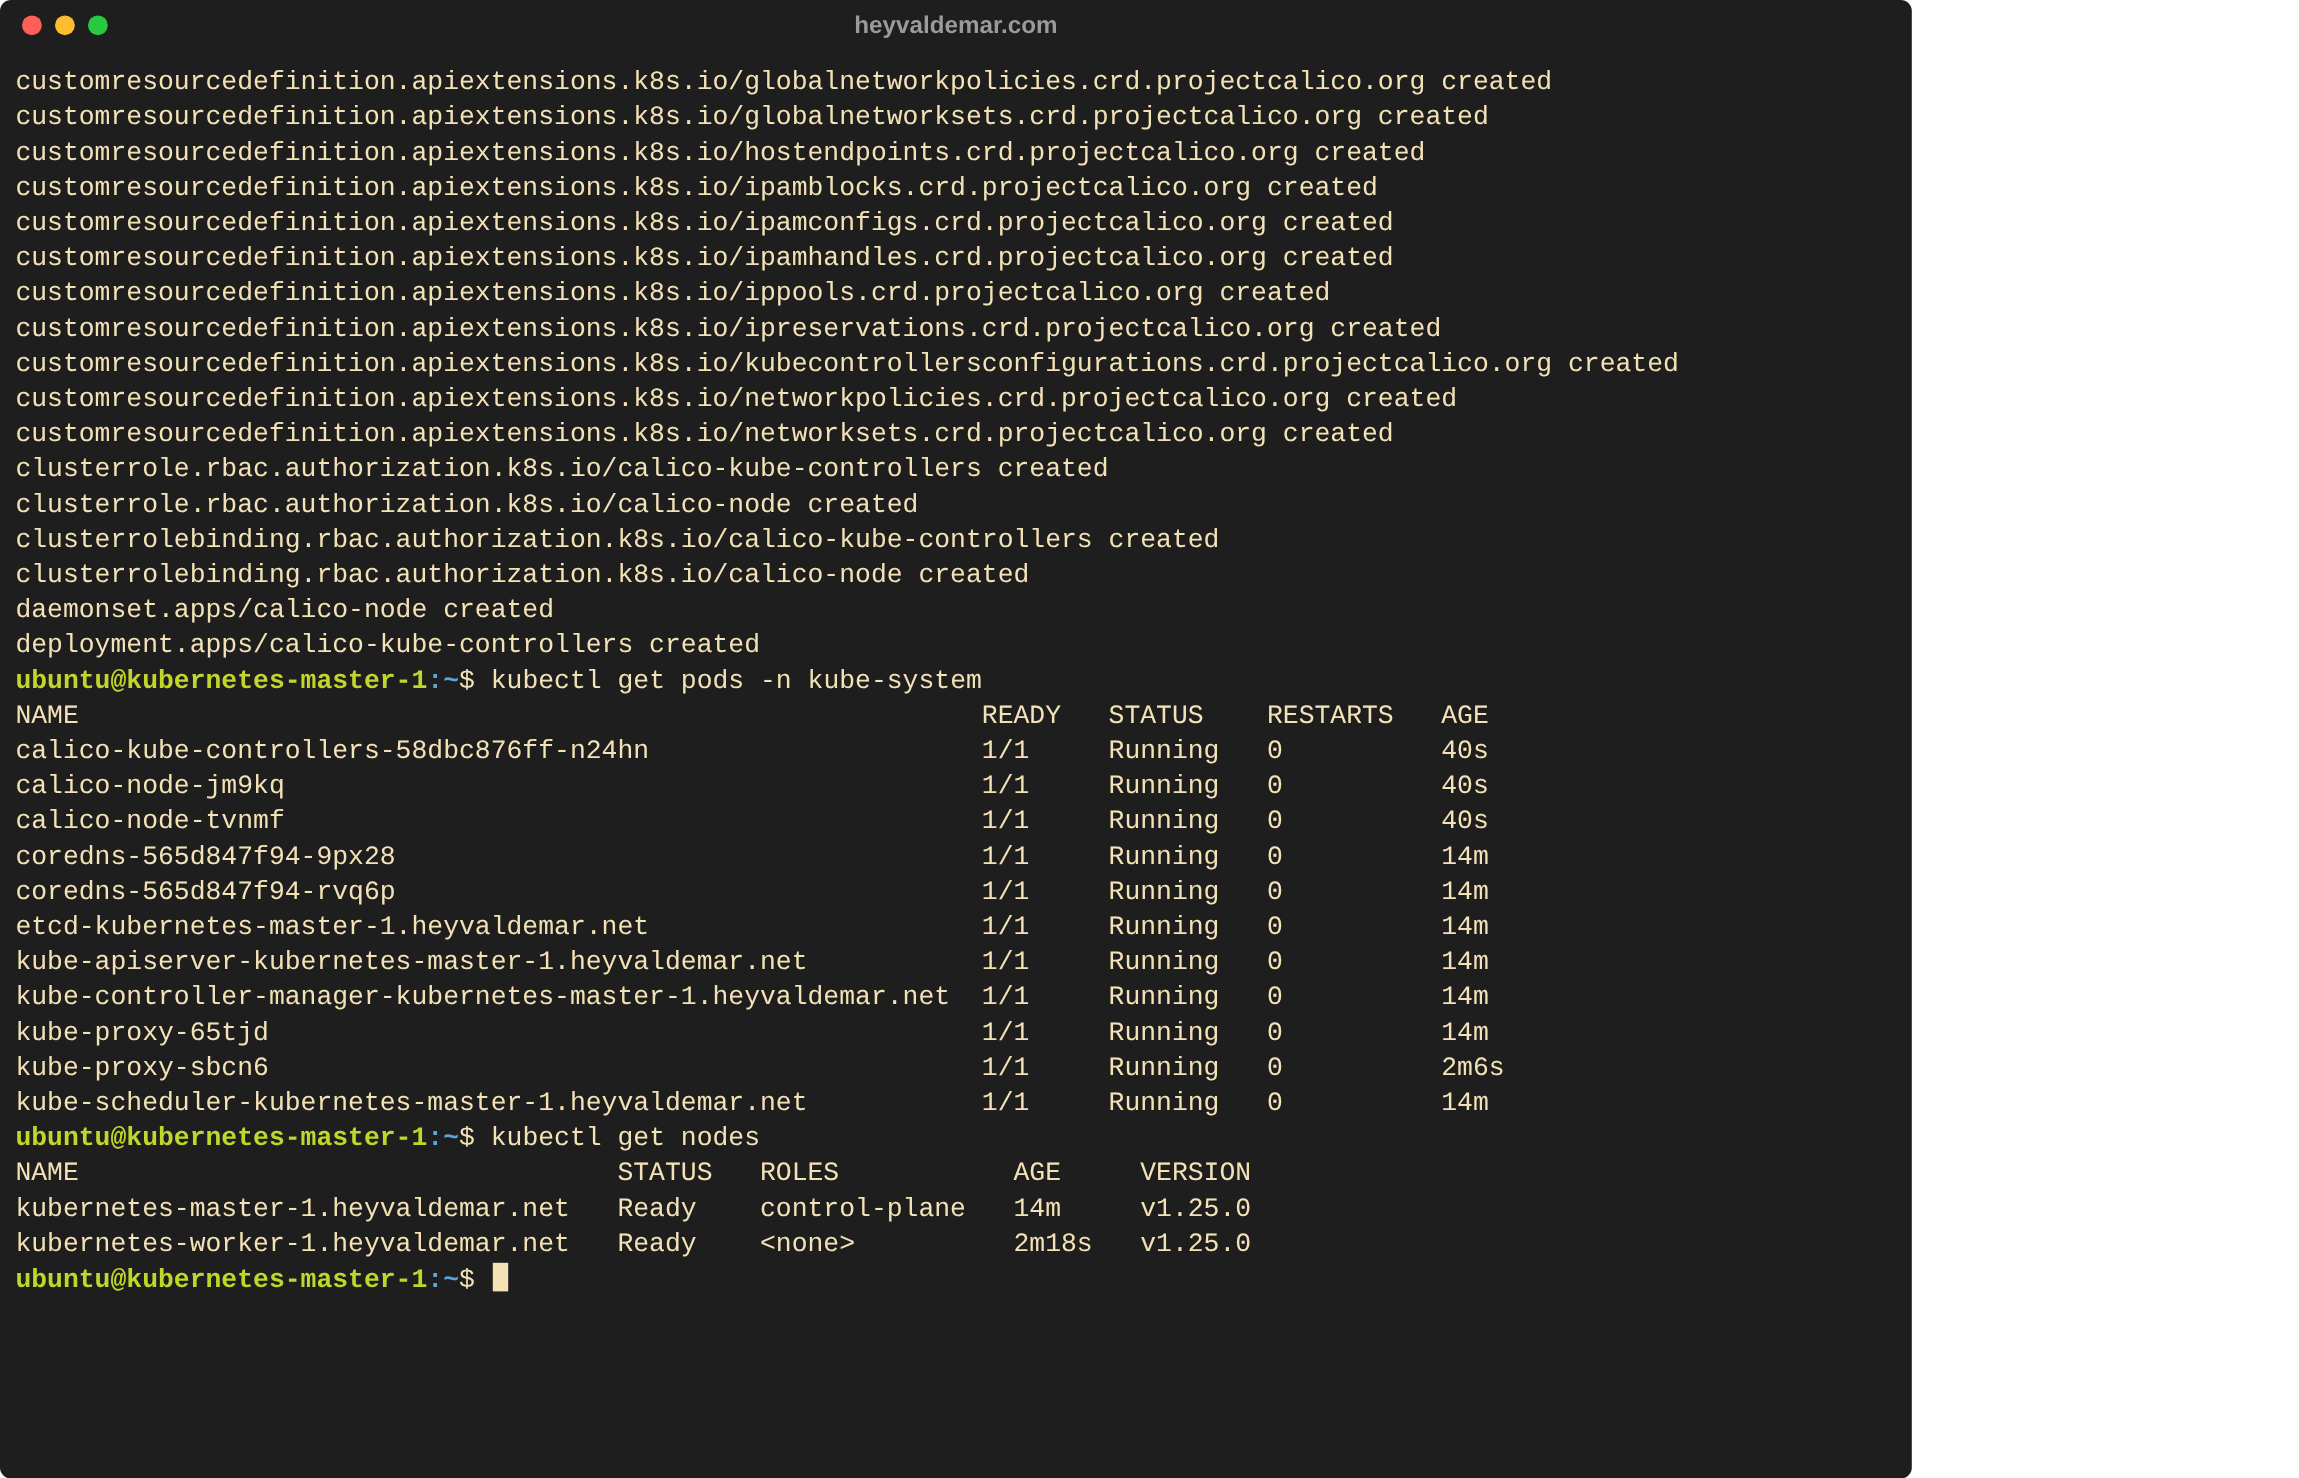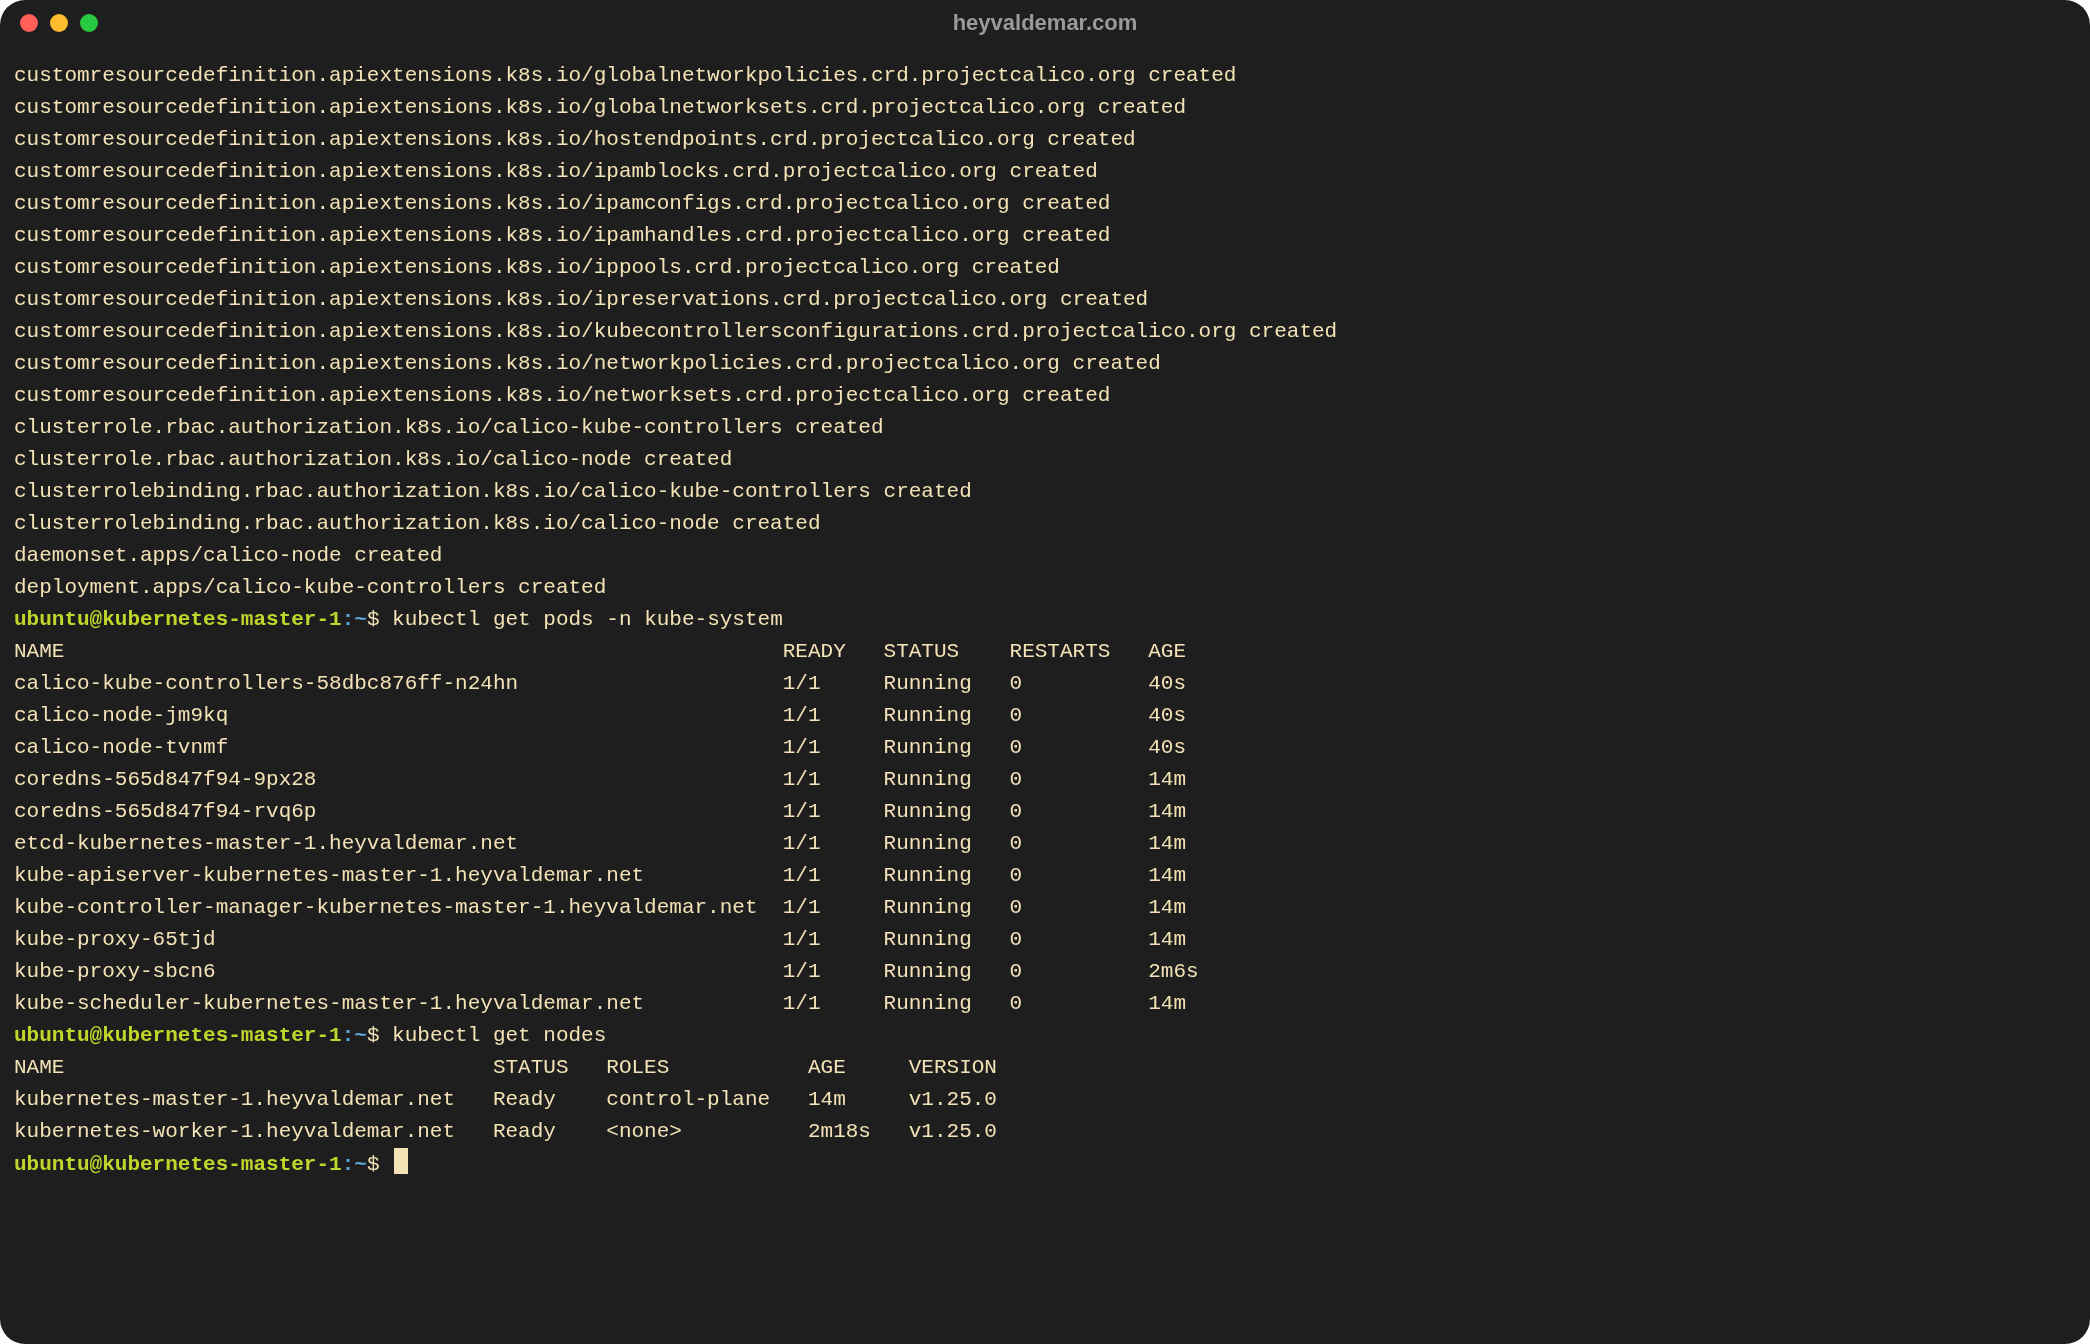--- a/index.html
+++ b/index.html
@@ -9,24 +9,24 @@
     --host:#c0d62b;
     --tilde:#5aa5d6;
     --prompt:#f4e2b7;
     --title:#9a9a9a;
     --red:#ff5f57;
     --yellow:#febc2e;
     --green:#28c840;
   }
   html,body{margin:0;padding:0;background:#fff;}
   .window{
-    width:2090px;
+    width:1738px;
     height:1344px;
     background:var(--bg);
-    border-radius:25px;
+    border-radius:10px;
     box-sizing:border-box;
     font-family:"SF Mono","Menlo","Consolas","Liberation Mono",monospace;
     color:var(--txt);
     overflow:hidden;
     position:relative;
   }
   .titlebar{
     height:46px;
     display:flex;
     align-items:center;
@@ -43,21 +43,21 @@
     left:0;right:0;
     text-align:center;
     color:var(--title);
     font-size:22px;
     font-weight:600;
     font-family:-apple-system,BlinkMacSystemFont,"Segoe UI",sans-serif;
     pointer-events:none;
   }
   .term{
     padding:14px 14px 10px 14px;
-    font-size:21px;
+    font-size:24px;
     line-height:32px;
     white-space:pre;
     letter-spacing:0;
   }
   .user{color:var(--user);font-weight:bold;text-align:center;}
   .tilde{color:var(--tilde);font-weight:bold;}
   .dollar{color:var(--txt);}
   .cursor{
     display:inline-block;
     width:14px;

